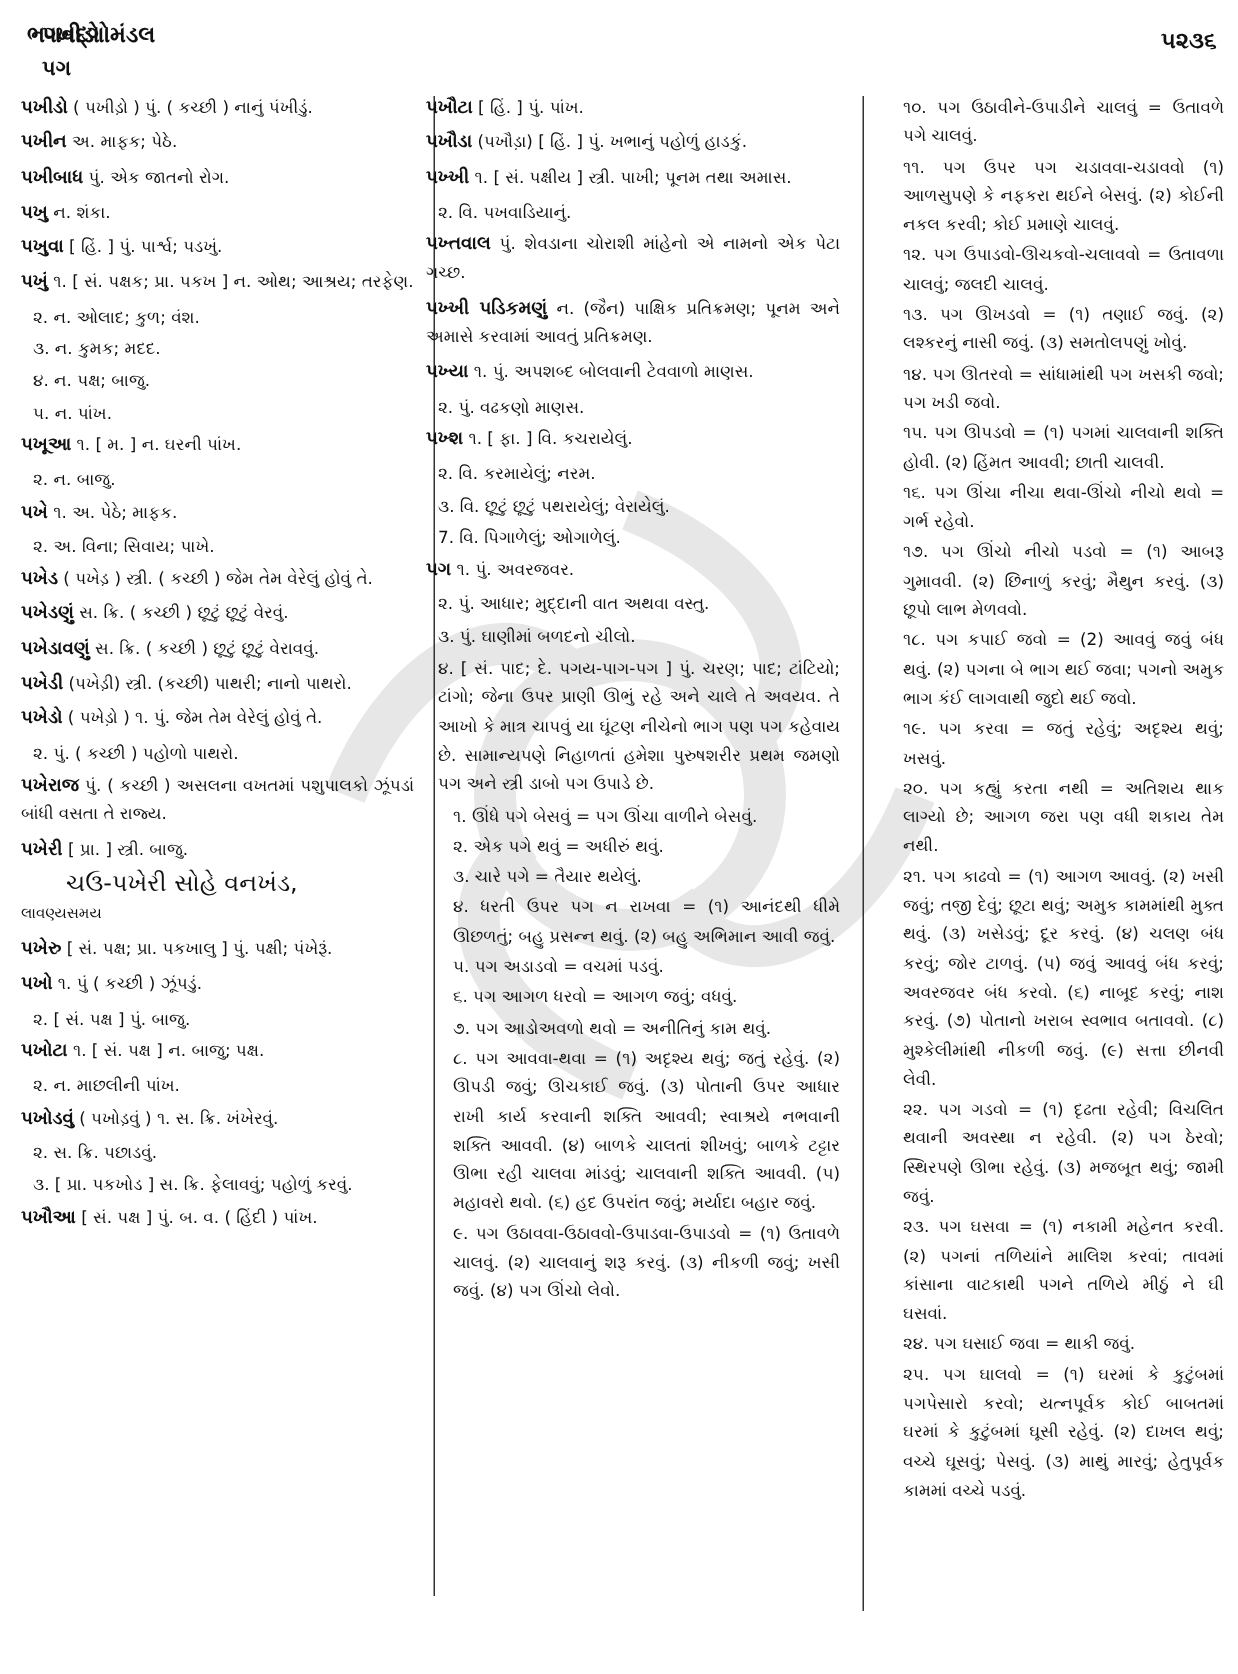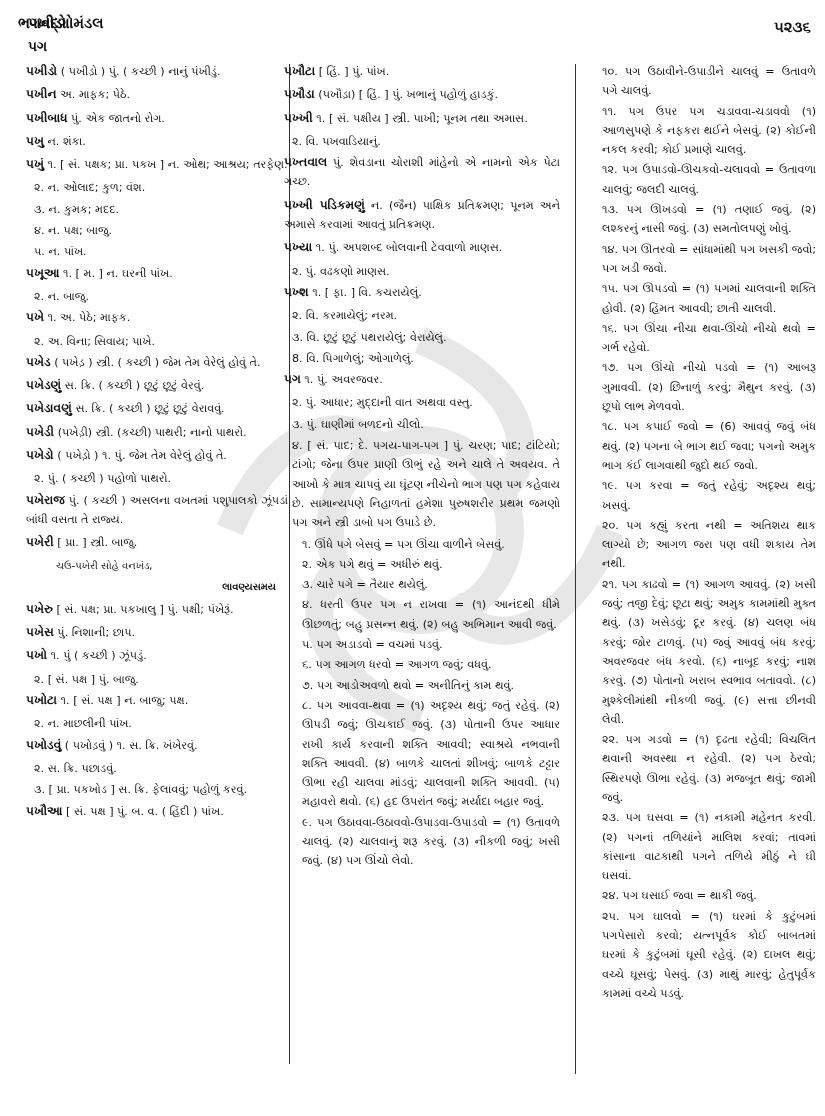--- a/index.html
+++ b/index.html
@@ -4,32 +4,32 @@
 <style>
   html, body { margin:0; padding:0; background:#ffffff; }
   body { width:825px; height:1116px; position:relative; overflow:hidden; color:#111; font-family:"DejaVu Sans", sans-serif; }
   .header { position:absolute; top:14px; left:18px; right:14px; height:22px; font-weight:bold; font-size:15px; }
   .header .left { position:absolute; left:10px; top:0; }
   .header .center { position:absolute; left:0; right:0; top:0; text-align:left; }
   .header .right { position:absolute; right:0; top:4px; }
   .subhead { position:absolute; top:38px; left:28px; font-weight:bold; font-size:14px; }
   .watermark { position:absolute; left:190px; top:300px; width:460px; height:460px; opacity:0.09; pointer-events:none; }
   .col { position:absolute; top:62px; font-size:11.2px; line-height:19.3px; }
-  .col1 { left:26px; width:262px; }
+  .col1 { left:14px; width:262px; }
   .col2 { left:284px; width:276px; }
   .col3 { left:584px; width:232px; }
   .sep { position:absolute; top:64px; width:1px; background:#333; }
   .sep1 { left:289px; height:1000px; }
   .sep2 { left:575px; height:1010px; }
   .entry { margin:0 0 4px 0; text-align:justify; }
   .hw { font-weight:bold; font-size:12.2px; }
   .sub { padding-left:8px; margin:0 0 2px 0; text-align:justify; }
   .ind { padding-left:18px; margin:0 0 1px 0; text-align:justify; }
-  .quote { padding-left:30px; font-size:10px; line-height:18px; }
-  .src { text-align:right; font-size:10px; font-weight:bold; margin:2px 12px 4px 0; }
+  .quote { padding-left:30px; font-size:16px; line-height:18px; }
+  .src { font-size:10px; font-weight:normal; margin:2px 0 4px 0; }
 </style>
 </head>
 <body>
 
 <div class="header">
   <span class="left">પખીડો</span>
   <span class="center">ભગવદ્ગોમંડલ</span>
   <span class="right">૫૨૩૬</span>
 </div>
 <div class="subhead">પગ</div>
@@ -45,41 +45,41 @@
 </svg>
 
 <div class="sep sep1"></div>
 <div class="sep sep2"></div>
 
 <div class="col col1" id="col0">
     <div class="entry"><span class="hw">પખીડો</span><span> ( પખીડ઼ો ) પું. ( કચ્છી ) નાનું પંખીડું.</span></div>
     <div class="entry"><span class="hw">પખીન</span><span> અ. માફક; પેઠે.</span></div>
     <div class="entry"><span class="hw">પખીબાધ</span><span> પું. એક જાતનો રોગ.</span></div>
     <div class="entry"><span class="hw">પખુ</span><span> ન. શંકા.</span></div>
+    <div class="entry"><span class="hw">પખુવા</span><span> [ હિં. ] પું. પાર્શ્વ; પડખું.</span></div>
     <div class="entry"><span class="hw">પખું</span><span> ૧. [ સં. પક્ષક; પ્રા. પકખ ] ન. ઓથ; આશ્રય; તરફેણ.</span></div>
     <div class="sub">૨. ન. ઓલાદ; કુળ; વંશ.</div>
     <div class="sub">૩. ન. કુમક; મદદ.</div>
     <div class="sub">૪. ન. પક્ષ; બાજુ.</div>
     <div class="sub">૫. ન. પાંખ.</div>
     <div class="entry"><span class="hw">પખૂઆ</span><span> ૧. [ મ. ] ન. ઘરની પાંખ.</span></div>
     <div class="sub">૨. ન. બાજુ.</div>
     <div class="entry"><span class="hw">પખે</span><span> ૧. અ. પેઠે; માફક.</span></div>
     <div class="sub">૨. અ. વિના; સિવાય; પાખે.</div>
     <div class="entry"><span class="hw">પખેડ</span><span> ( પખેડ઼ ) સ્ત્રી. ( કચ્છી ) જેમ તેમ વેરેલું હોવું તે.</span></div>
     <div class="entry"><span class="hw">પખેડણું</span><span> સ. ક્રિ. ( કચ્છી ) છૂટું છૂટું વેરવું.</span></div>
     <div class="entry"><span class="hw">પખેડાવણું</span><span> સ. ક્રિ. ( કચ્છી ) છૂટું છૂટું વેરાવવું.</span></div>
     <div class="entry"><span class="hw">પખેડી</span><span> (પખેડ઼ી) સ્ત્રી. (કચ્છી) પાથરી; નાનો પાથરો.</span></div>
     <div class="entry"><span class="hw">પખેડો</span><span> ( પખેડ઼ો ) ૧. પું. જેમ તેમ વેરેલું હોવું તે.</span></div>
     <div class="sub">૨. પું. ( કચ્છી ) પહોળો પાથરો.</div>
     <div class="entry"><span class="hw">પખેરાજ</span><span> પું. ( કચ્છી ) અસલના વખતમાં પશુપાલકો ઝૂંપડાં બાંધી વસતા તે રાજ્ય.</span></div>
     <div class="entry"><span class="hw">પખેરી</span><span> [ પ્રા. ] સ્ત્રી. બાજુ.</span></div>
     <div class="quote">ચઉ-પખેરી સોહે વનખંડ,</div>
     <div class="src">લાવણ્યસમય</div>
     <div class="entry"><span class="hw">પખેરુ</span><span> [ સં. પક્ષ; પ્રા. પકખાલુ ] પું. પક્ષી; પંખેરૂં.</span></div>
-    <div class="entry"><span class="hw">પખેસ</span><span> પું. નિશાની; છાપ.</span></div>
     <div class="entry"><span class="hw">પખો</span><span> ૧. પું ( કચ્છી ) ઝૂંપડું.</span></div>
     <div class="sub">૨. [ સં. પક્ષ ] પું. બાજુ.</div>
     <div class="entry"><span class="hw">પખોટા</span><span> ૧. [ સં. પક્ષ ] ન. બાજુ; પક્ષ.</span></div>
     <div class="sub">૨. ન. માછલીની પાંખ.</div>
     <div class="entry"><span class="hw">પખોડવું</span><span> ( પખોડ઼વું ) ૧. સ. ક્રિ. ખંખેરવું.</span></div>
     <div class="sub">૨. સ. ક્રિ. પછાડવું.</div>
     <div class="sub">૩. [ પ્રા. પકખોડ ] સ. ક્રિ. ફેલાવવું; પહોળું કરવું.</div>
     <div class="entry"><span class="hw">પખૌઆ</span><span> [ સં. પક્ષ ] પું. બ. વ. ( હિંદી ) પાંખ.</span></div>
   </div>
 <div class="col col2" id="col1">
@@ -87,21 +87,21 @@
     <div class="entry"><span class="hw">પખૌડા</span><span> (પખૌડ઼ા) [ હિં. ] પું. ખભાનું પહોળું હાડકું.</span></div>
     <div class="entry"><span class="hw">પખ્ખી</span><span> ૧. [ સં. પક્ષીય ] સ્ત્રી. પાખી; પૂનમ તથા અમાસ.</span></div>
     <div class="sub">૨. વિ. પખવાડિયાનું.</div>
     <div class="entry"><span class="hw">પખ્તવાલ</span><span> પું. શેવડાના ચોરાશી માંહેનો એ નામનો એક પેટા ગચ્છ.</span></div>
     <div class="entry"><span class="hw">પખ્ખી પડિકમણું</span><span> ન. (જૈન) પાક્ષિક પ્રતિક્રમણ; પૂનમ અને અમાસે કરવામાં આવતું પ્રતિક્રમણ.</span></div>
     <div class="entry"><span class="hw">પખ્યા</span><span> ૧. પું. અપશબ્દ બોલવાની ટેવવાળો માણસ.</span></div>
     <div class="sub">૨. પું. વઢકણો માણસ.</div>
     <div class="entry"><span class="hw">પખ્શ</span><span> ૧. [ ફા. ] વિ. કચરાયેલું.</span></div>
     <div class="sub">૨. વિ. કરમાયેલું; નરમ.</div>
     <div class="sub">૩. વિ. છૂટું છૂટું પથરાયેલું; વેરાયેલું.</div>
-    <div class="sub">8. વિ. પિગાળેલું; ઓગાળેલું.</div>
+    <div class="sub">7. વિ. પિગાળેલું; ઓગાળેલું.</div>
     <div class="entry"><span class="hw">પગ</span><span> ૧. પું. અવરજવર.</span></div>
     <div class="sub">૨. પું. આધાર; મુદ્દાની વાત અથવા વસ્તુ.</div>
     <div class="sub">૩. પું. ઘાણીમાં બળદનો ચીલો.</div>
     <div class="sub">૪. [ સં. પાદ; દે. પગય-પાગ-પગ ] પું. ચરણ; પાદ; ટાંટિયો; ટાંગો; જેના ઉપર પ્રાણી ઊભું રહે અને ચાલે તે અવયવ. તે આખો કે માત્ર ચાપવું યા ઘૂંટણ નીચેનો ભાગ પણ પગ કહેવાય છે. સામાન્યપણે નિહાળતાં હમેશા પુરુષશરીર પ્રથમ જમણો પગ અને સ્ત્રી ડાબો પગ ઉપાડે છે.</div>
     <div class="ind">૧. ઊંધે પગે બેસવું = પગ ઊંચા વાળીને બેસવું.</div>
     <div class="ind">૨. એક પગે થવું = અધીરું થવું.</div>
     <div class="ind">૩. ચારે પગે = તૈયાર થયેલું.</div>
     <div class="ind">૪. ધરતી ઉપર પગ ન રાખવા = (૧) આનંદથી ધીમે ઊછળતું; બહુ પ્રસન્ન થવું. (૨) બહુ અભિમાન આવી જવું.</div>
     <div class="ind">૫. પગ અડાડવો = વચમાં પડવું.</div>
     <div class="ind">૬. પગ આગળ ધરવો = આગળ જવું; વધવું.</div>
@@ -111,21 +111,21 @@
   </div>
 <div class="col col3" id="col2">
     <div class="ind">૧૦. પગ ઉઠાવીને-ઉપાડીને ચાલવું = ઉતાવળે પગે ચાલવું.</div>
     <div class="ind">૧૧. પગ ઉપર પગ ચડાવવા-ચડાવવો (૧) આળસુપણે કે નફકરા થઈને બેસવું. (૨) કોઈની નકલ કરવી; કોઈ પ્રમાણે ચાલવું.</div>
     <div class="ind">૧૨. પગ ઉપાડવો-ઊચકવો-ચલાવવો = ઉતાવળા ચાલવું; જલદી ચાલવું.</div>
     <div class="ind">૧૩. પગ ઊખડવો = (૧) તણાઈ જવું. (૨) લશ્કરનું નાસી જવું. (૩) સમતોલપણું ખોવું.</div>
     <div class="ind">૧૪. પગ ઊતરવો = સાંધામાંથી પગ ખસકી જવો; પગ ખડી જવો.</div>
     <div class="ind">૧૫. પગ ઊપડવો = (૧) પગમાં ચાલવાની શક્તિ હોવી. (૨) હિંમત આવવી; છાતી ચાલવી.</div>
     <div class="ind">૧૬. પગ ઊંચા નીચા થવા-ઊંચો નીચો થવો = ગર્ભ રહેવો.</div>
     <div class="ind">૧૭. પગ ઊંચો નીચો પડવો = (૧) આબરૂ ગુમાવવી. (૨) છિનાળું કરવું; મૈથુન કરવું. (૩) છૂપો લાભ મેળવવો.</div>
-    <div class="ind">૧૮. પગ કપાઈ જવો = (6) આવવું જવું બંધ થવું. (૨) પગના બે ભાગ થઈ જવા; પગનો અમુક ભાગ કંઈ લાગવાથી જુદો થઈ જવો.</div>
+    <div class="ind">૧૮. પગ કપાઈ જવો = (2) આવવું જવું બંધ થવું. (૨) પગના બે ભાગ થઈ જવા; પગનો અમુક ભાગ કંઈ લાગવાથી જુદો થઈ જવો.</div>
     <div class="ind">૧૯. પગ કરવા = જતું રહેવું; અદૃશ્ય થવું; ખસવું.</div>
     <div class="ind">૨૦. પગ કહ્યું કરતા નથી = અતિશય થાક લાગ્યો છે; આગળ જરા પણ વધી શકાય તેમ નથી.</div>
     <div class="ind">૨૧. પગ કાઢવો = (૧) આગળ આવવું. (૨) ખસી જવું; તજી દેવું; છૂટા થવું; અમુક કામમાંથી મુક્ત થવું. (૩) ખસેડવું; દૂર કરવું. (૪) ચલણ બંધ કરવું; જોર ટાળવું. (૫) જવું આવવું બંધ કરવું; અવરજવર બંધ કરવો. (૬) નાબૂદ કરવું; નાશ કરવું. (૭) પોતાનો ખરાબ સ્વભાવ બતાવવો. (૮) મુશ્કેલીમાંથી નીકળી જવું. (૯) સત્તા છીનવી લેવી.</div>
     <div class="ind">૨૨. પગ ગડવો = (૧) દૃઢતા રહેવી; વિચલિત થવાની અવસ્થા ન રહેવી. (૨) પગ ઠેરવો; સ્થિરપણે ઊભા રહેવું. (૩) મજબૂત થવું; જામી જવું.</div>
     <div class="ind">૨૩. પગ ઘસવા = (૧) નકામી મહેનત કરવી. (૨) પગનાં તળિયાંને માલિશ કરવાં; તાવમાં કાંસાના વાટકાથી પગને તળિયે મીઠું ને ઘી ઘસવાં.</div>
     <div class="ind">૨૪. પગ ઘસાઈ જવા = થાકી જવું.</div>
     <div class="ind">૨૫. પગ ઘાલવો = (૧) ઘરમાં કે કુટુંબમાં પગપેસારો કરવો; યત્નપૂર્વક કોઈ બાબતમાં ઘરમાં કે કુટુંબમાં ઘૂસી રહેવું. (૨) દાખલ થવું; વચ્ચે ઘૂસવું; પેસવું. (૩) માથું મારવું; હેતુપૂર્વક કામમાં વચ્ચે પડવું.</div>
   </div>
 
 </body></html>

